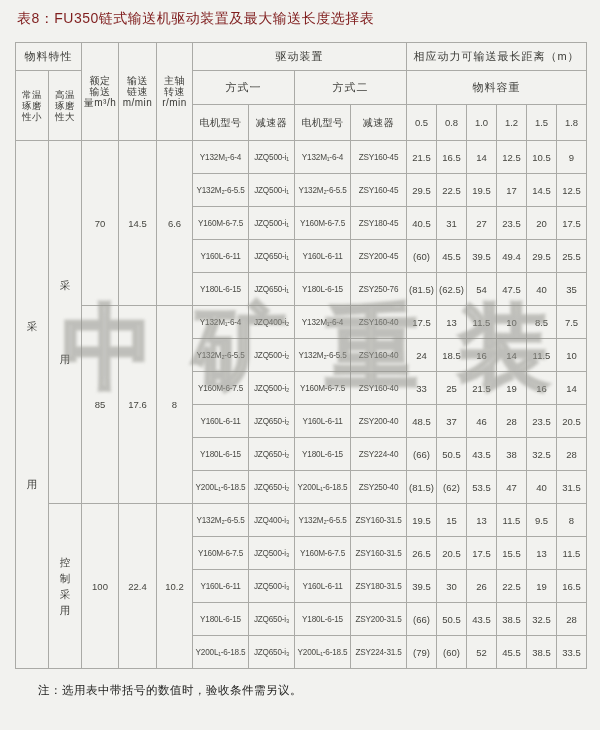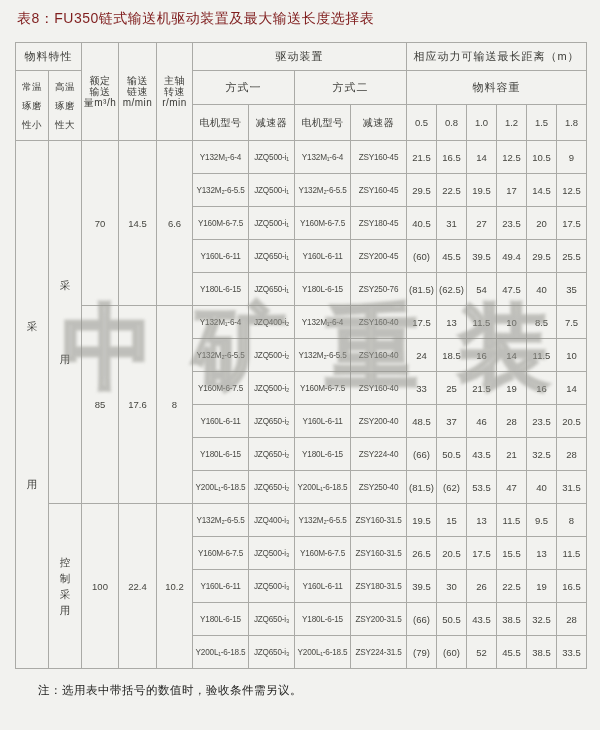--- a/index.html
+++ b/index.html
@@ -29,21 +29,21 @@
     vertical-align:middle;
     padding:0;
     background:transparent;
   }
   tr.h1 { height:28px; }
   tr.h2 { height:34px; }
   tr.h3 { height:36px;margin-top:44px; }
   tbody tr { height:33px; }
   .hd   { font-size:11px; color:#3c3c38; letter-spacing:1px; }
   .hd2  { font-size:10px; color:#3c3c38; white-space:pre-line; line-height:11px; letter-spacing:0.5px;}
-  .vcol { font-size:9.5px; white-space:pre-line; line-height:19px; letter-spacing:0.5px; }
+  .vcol { font-size:9.5px; white-space:pre-line; line-height:11px; letter-spacing:0.5px; }
   .model { font-size:8.2px; color:#4a4a45; white-space:nowrap; letter-spacing:-0.2px; }
   .num  { font-size:9.5px; color:#45453f; white-space:nowrap; }
   .vlabel { white-space:pre-line; font-size:10.5px; color:#3c3c38; }
   .vl-big { line-height:158px; }
   .vl-mid { line-height:74px; }
   .vl-small { line-height:16px; }
   .footnote {
     margin:14px 0 0 38px;
     font-size:11.5px;
     font-weight:normal;
@@ -248,21 +248,21 @@
         <td class="num">20.5</td>
       </tr>
       <tr>
         <td class="model">Y180L-6-15</td>
         <td class="model">JZQ650-i₂</td>
         <td class="model">Y180L-6-15</td>
         <td class="model">ZSY224-40</td>
         <td class="num">(66)</td>
         <td class="num">50.5</td>
         <td class="num">43.5</td>
-        <td class="num">21</td>
+        <td class="num">38</td>
         <td class="num">32.5</td>
         <td class="num">28</td>
       </tr>
       <tr>
         <td class="model">Y200L₁-6-18.5</td>
         <td class="model">JZQ650-i₂</td>
         <td class="model">Y200L₁-6-18.5</td>
         <td class="model">ZSY250-40</td>
         <td class="num">(81.5)</td>
         <td class="num">(62)</td>

